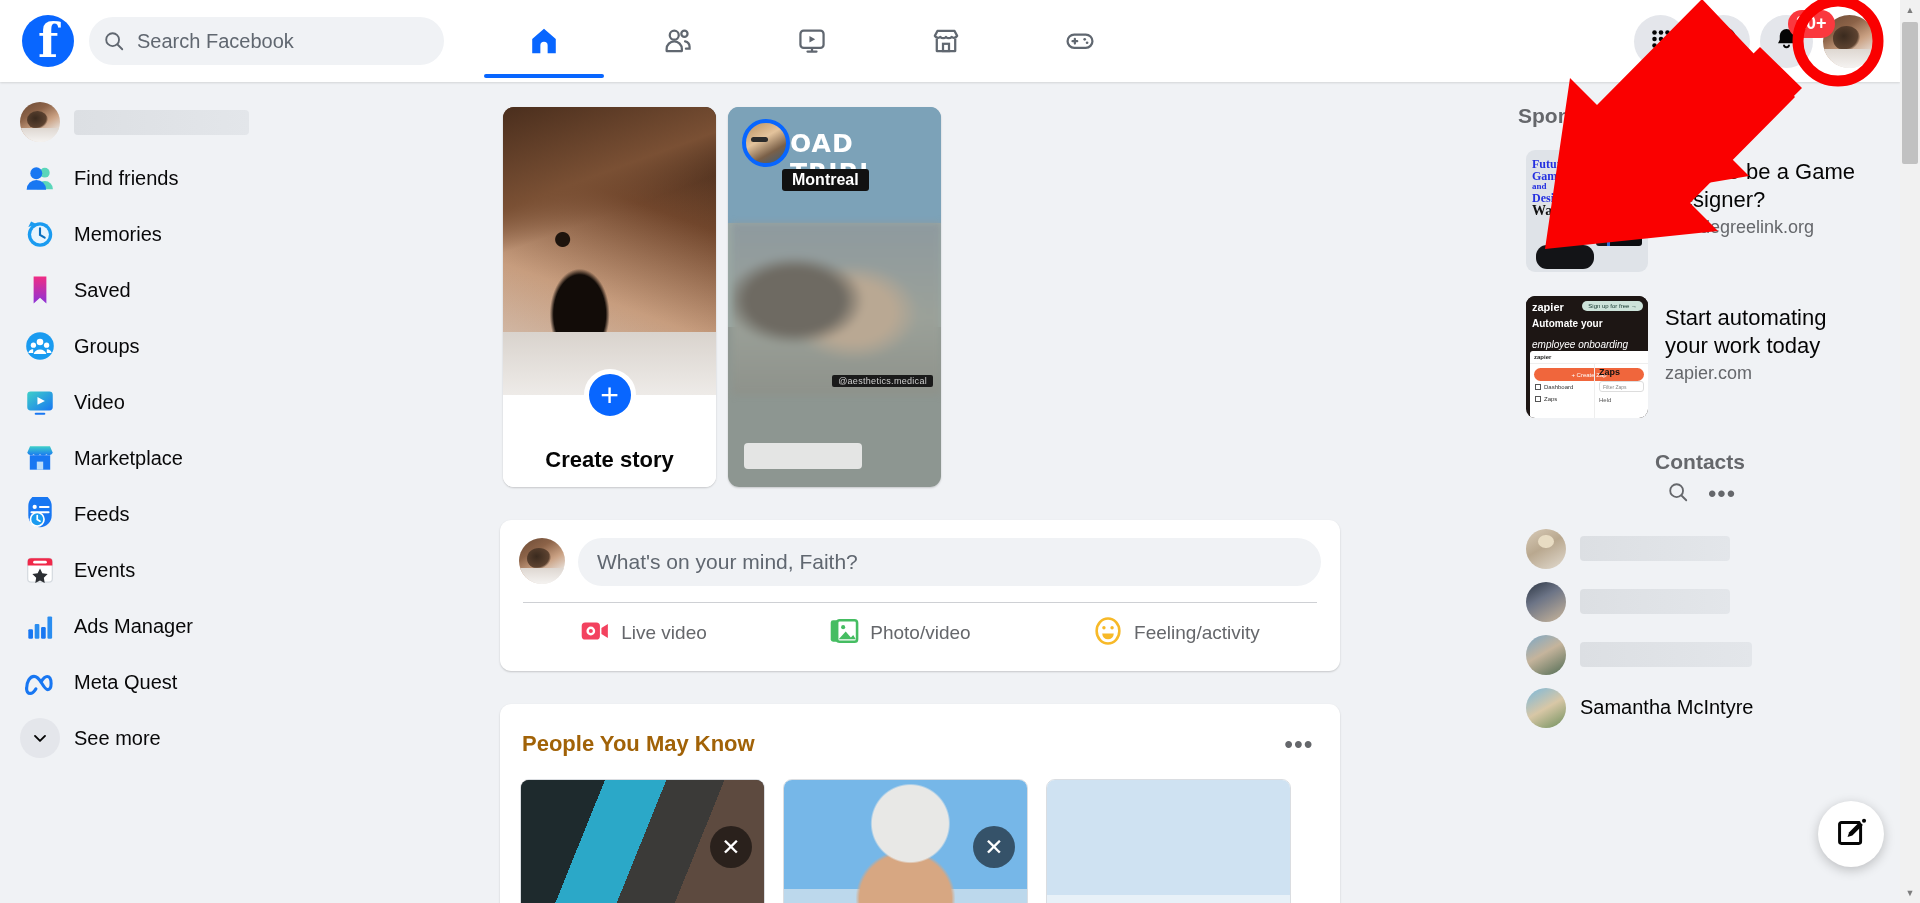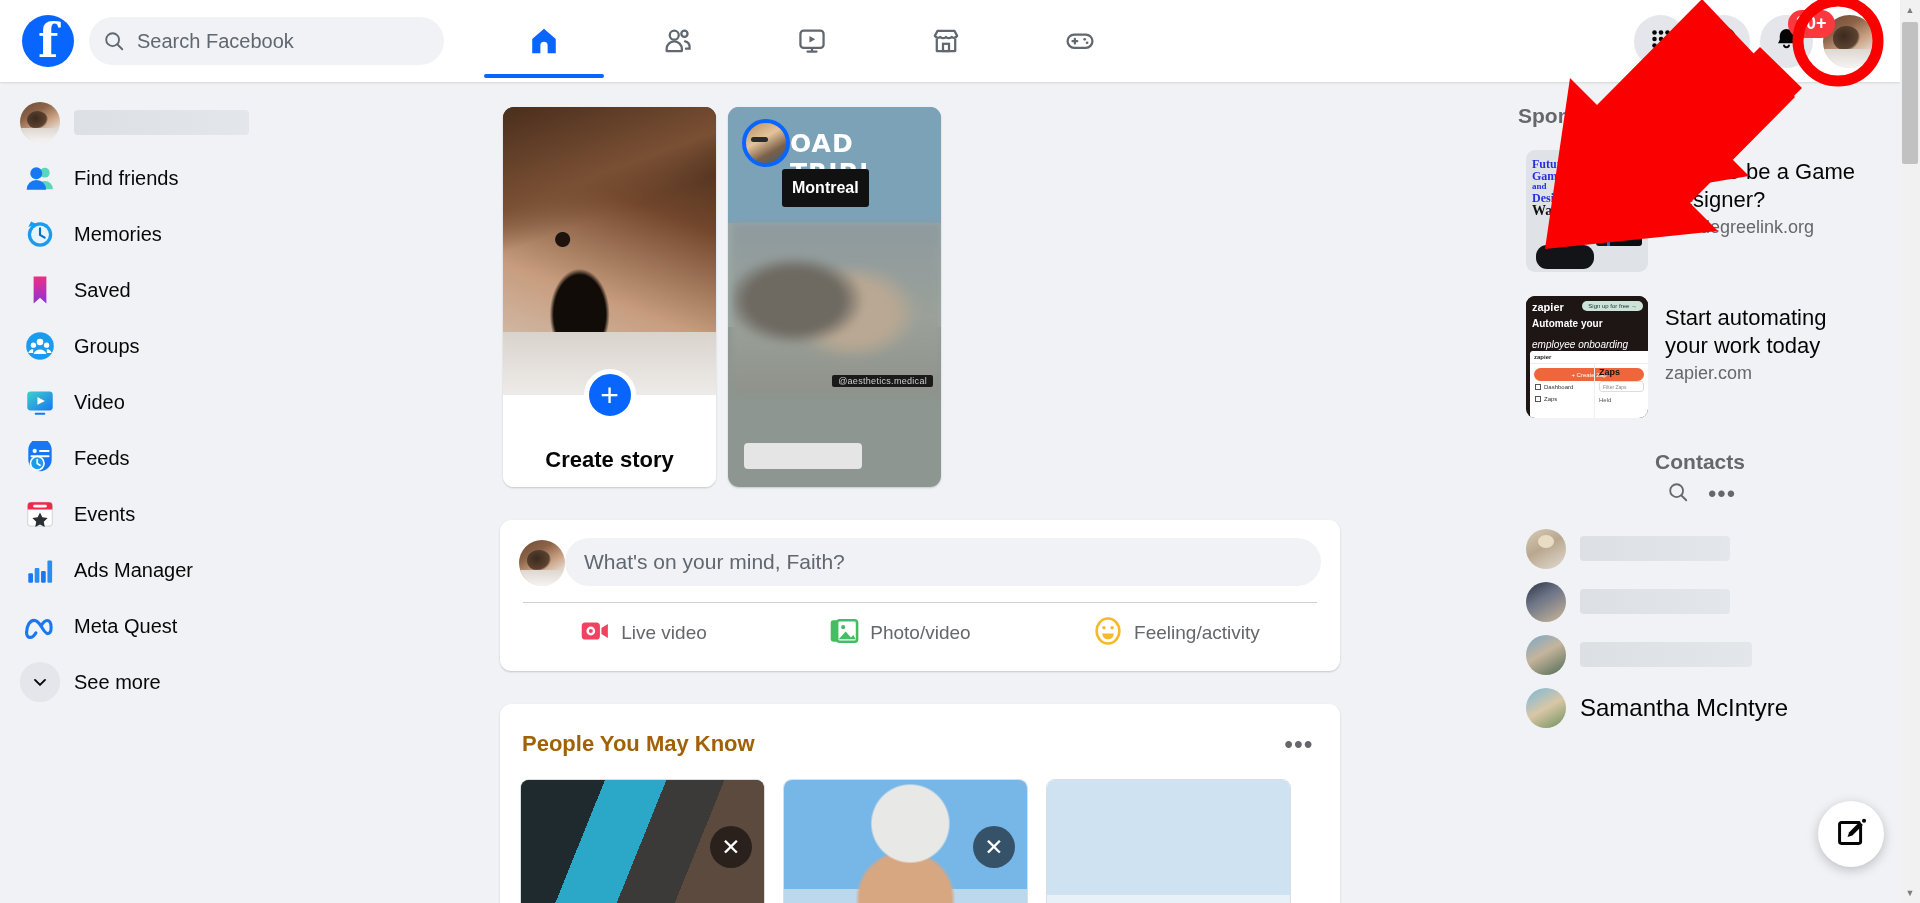--- a/index.html
+++ b/index.html
@@ -191,21 +191,21 @@
     background:#2b2b2b; border-radius:3px;
   }
   .story2-title {
     position: absolute; left: 62px; top: 22px;
     color: #fff; font-size: 25px; font-weight: bold;
     letter-spacing: 1px; font-family: "DejaVu Sans", sans-serif;
   }
   .story2-loc {
     position: absolute; left: 54px; top: 62px;
     background: #111; color: #fff; font-size: 16px; font-weight: bold;
-    padding: 10px 10px; border-radius: 3px;
+    padding: 2px 10px; border-radius: 3px;
   }
   .story2-blur {
     position: absolute; left: 4px; top: 116px; right: 0; height: 172px;
     background:
       radial-gradient(ellipse at 30% 45%, #6e6a62 0 48px, transparent 70px),
       radial-gradient(ellipse at 58% 52%, #b9a893 0 40px, transparent 66px),
       linear-gradient(#8e9a9f, #9ba199 55%, #8e928b);
     filter: blur(3px);
   }
   .story2-tag {
@@ -218,21 +218,21 @@
     width: 118px; height: 26px; border-radius: 4px;
     background: #e4e5e4;
   }
 
   .card {
     background: #fff; border-radius: 11px;
     box-shadow: 0 1px 2px rgba(0,0,0,.18);
     margin-top: 33px;
   }
   .composer { padding: 18px 19px 8px 19px; }
-  .composer-row { display: flex; align-items: flex-end; }
+  .composer-row { display: flex; align-items: flex-start; gap: 13px; }
   .comp-avatar {
     width: 46px; height: 46px; border-radius: 50%; flex: none; overflow: hidden;
     background: linear-gradient(150deg,#6b4a35 0%,#8c6348 30%,#caa183 55%,#e8e2dd 80%,#f3f0ee 100%);
     position: relative;
   }
   .comp-avatar::before {
     content:""; position:absolute; left:18%; top:22%; width:52%; height:46%;
     border-radius:50%;
     background: radial-gradient(ellipse at 40% 40%, #3a2a1e 0%, #5c4230 60%, transparent 72%);
   }
@@ -419,21 +419,21 @@
   .cav.c1::before { content:""; position:absolute; left:30%; top:16%; width:40%; height:34%; border-radius:50%; background:#e8dcc3; }
   .cav.c2 { background: linear-gradient(150deg,#2b3442,#6c7486 40%,#cbb79b); }
   .cav.c3 { background: linear-gradient(150deg,#8f1d18,#c03a22 45%,#6d3a22); }
   .cav.c4 { background: linear-gradient(150deg,#7aa7c7,#c5b49c 45%,#4f6b53); }
   .cav.c5 { background: linear-gradient(150deg,#79b8dd,#d8c7a6 50%,#6e8f5c); }
   .time-badge {
     position: absolute; left: 10px; bottom: 1px;
     color: #31a24c; font-size: 11px; font-weight: bold;
     background: rgba(255,255,255,.85); padding: 0 2px; border-radius: 2px;
   }
-  .cname { font-size: 24px; color: #050505; font-weight: 500; }
+  .cname { font-size: 20px; color: #050505; font-weight: 500; }
   .cname-redact { width: 150px; }
 
   .compose-fab {
     position: absolute; right: 36px; bottom: 36px;
     width: 66px; height: 66px; border-radius: 50%;
     background: #fff; box-shadow: 0 3px 12px rgba(0,0,0,.22);
     display: flex; align-items: center; justify-content: center;
     cursor: pointer; z-index: 30;
   }
 
@@ -638,20 +638,36 @@
           </linearGradient>
             </defs>
           <rect x="4" y="6" width="24" height="18" rx="3.2" fill="url(#vg)"></rect>
           <path d="M13.6 11.4 L20.6 15 L13.6 18.6 Z" fill="#fff"></path>
           <rect x="11" y="26" width="10" height="2" rx="1" fill="#1877f2"></rect>
         </svg>
       </span>
       <span class="side-label">Video</span>
     </div>
 
+    <div class="side-item">
+      <span class="side-ico">
+        <svg viewBox="0 0 32 32" width="34" height="34">
+          <defs>
+              <linearGradient id="mg" x1="0" y1="0" x2="0" y2="1">
+            <stop offset="0" stop-color="#3fd0c9"></stop>
+                <stop offset="1" stop-color="#1877f2"></stop>
+          </linearGradient>
+            </defs>
+          <path d="M4 11 L6.6 5 h18.8 L28 11 a4 4 0 0 1-6 1.4 a4 4 0 0 1-6 0 a4 4 0 0 1-6 0 A4 4 0 0 1 4 11 Z" fill="url(#mg)"></path>
+          <path d="M6.4 13.4 V27 h19.2 V13.4" fill="#1877f2"></path>
+          <rect x="13" y="19.4" width="6" height="7.6" fill="#bcdcf9"></rect>
+        </svg>
+      </span>
+      <span class="side-label">Marketplace</span>
+    </div>
 
     <div class="side-item">
       <span class="side-ico">
         <svg viewBox="0 0 32 32" width="34" height="34">
           <path d="M5 8.4 a11 11 0 0 1 22 0 v9 a11 11 0 0 1-22 0 Z" fill="#1877f2"></path>
           <circle cx="11" cy="9.4" r="2" fill="#fff"></circle>
           <rect x="15" y="8.5" width="10" height="1.9" rx="1" fill="#fff"></rect>
           <rect x="7" y="13.4" width="18" height="1.9" rx="1" fill="#fff"></rect>
           <circle cx="13.4" cy="21" r="6.4" fill="#1a9bf0" stroke="#fff" stroke-width="1.6"></circle>
           <path d="M13.4 17.4 v3.8 l2.6 1.6" fill="none" stroke="#fff" stroke-width="1.6" stroke-linecap="round"></path>

